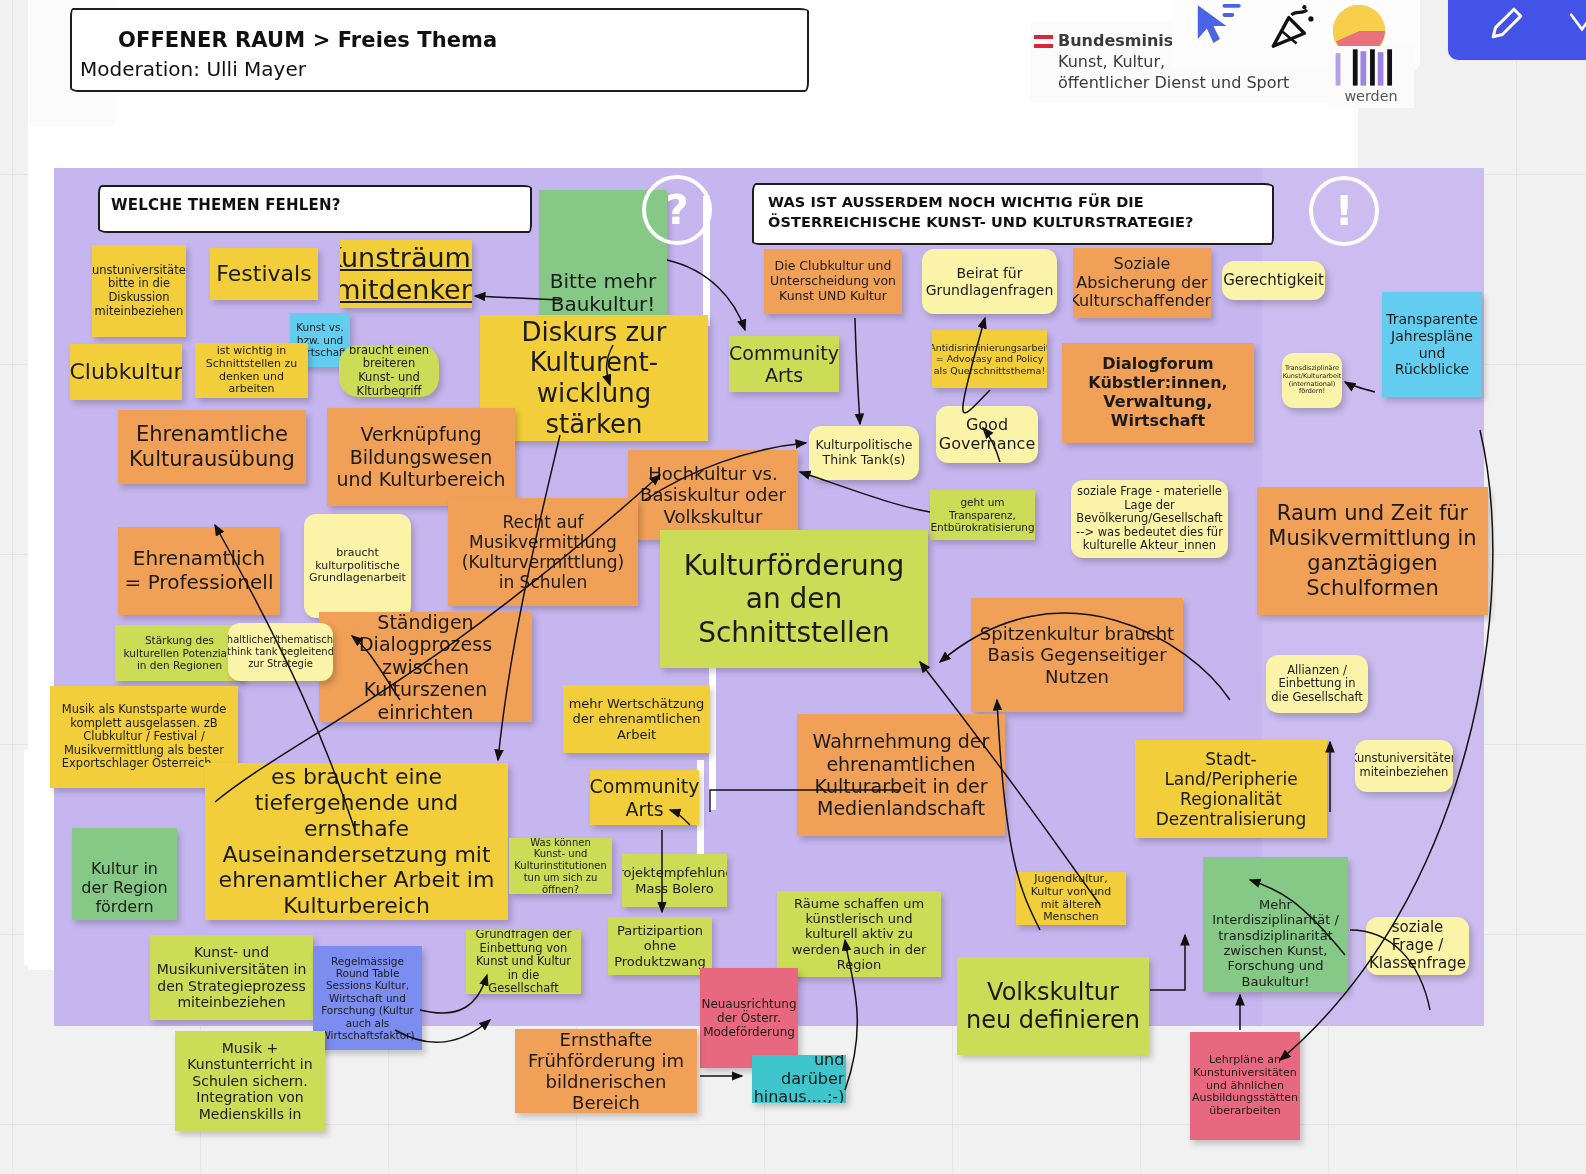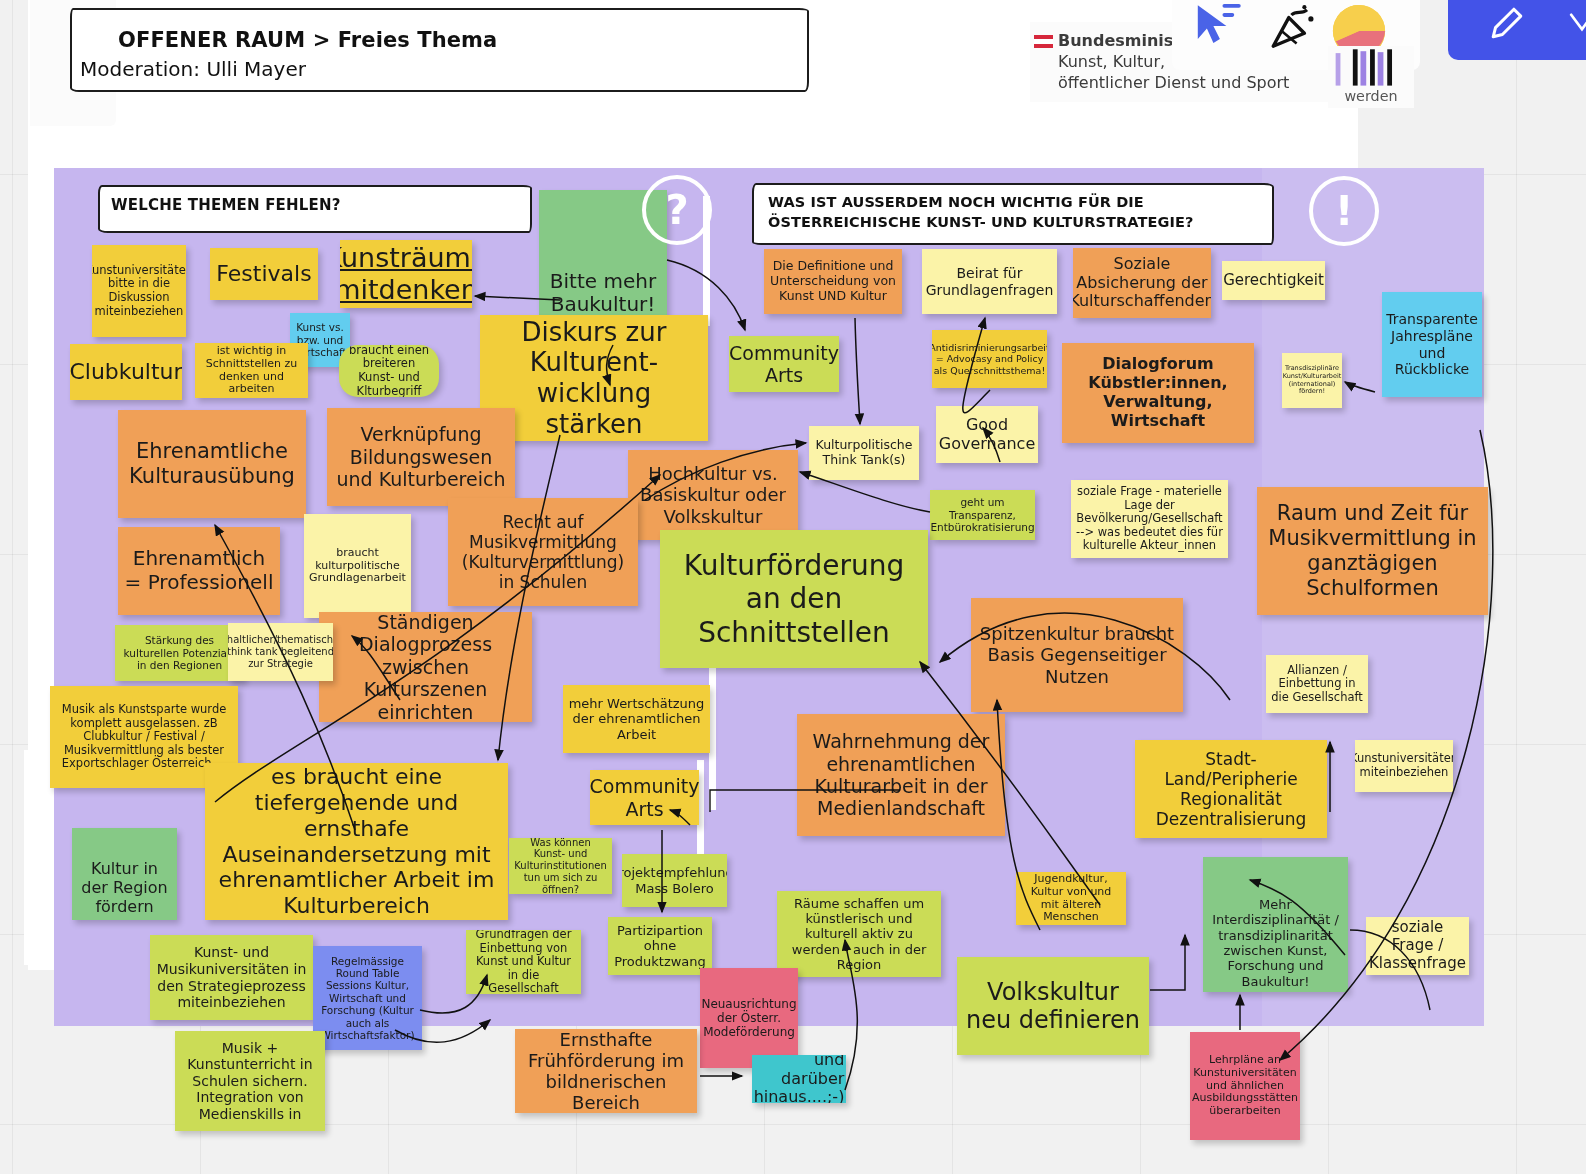--- a/index.html
+++ b/index.html
@@ -60,21 +60,21 @@
   #qmark{left:642px;top:175px;width:62px;height:62px;}
   #exmark{left:1309px;top:176px;width:62px;height:62px;}
 
   
   .note{position:absolute;box-sizing:border-box;
     display:flex;align-items:center;justify-content:center;text-align:center;
     color:#1b1b1b;line-height:1.18;padding:3px 5px;
     box-shadow:3px 4px 6px rgba(0,0,0,.20);
     word-wrap:break-word;overflow:hidden;}
   .y  {background:#f2ce3a;}
-  .lemon{background:#fbf3a8;} 
+  .lemon{background:#fbf3a8;border-radius:12px;} 
   .lime{background:#cbdc56;}  
   .grn {background:#86c986;align-items:flex-end;}  
   .or  {background:#f0a057;}  
   .cy  {background:#62cdef;}  
   .bl  {background:#7c8df0;}  
   .rd  {background:#e8697f;}  
   .teal{background:#3fc6cd;text-align:right;}
 
   
   #links{position:absolute;left:0;top:0;width:1586px;height:1174px;pointer-events:none;}
@@ -115,28 +115,28 @@
       </div>
       <div class="note y" style="left: 195px; top: 343px; width: 113px; height: 55px; font-size: 11px;">
         <span>ist wichtig in Schnittstellen zu denken und arbeiten</span>
       </div>
       <div class="note lime" style="left: 339px; top: 345px; width: 100px; height: 52px; font-size: 11.5px; border-radius: 19px;">
         <span>braucht einen breiteren Kunst- und Klturbegriff</span>
       </div>
       <div class="note y" style="left: 480px; top: 315px; width: 228px; height: 126px; font-size: 26px;">
         <span>Diskurs zur Kulturent-wicklung stärken</span>
       </div>
-      <div class="note or" style="left: 118px; top: 410px; width: 188px; height: 108px; font-size: 21px;">
+      <div class="note or" style="left: 118px; top: 410px; width: 188px; height: 74px; font-size: 21px;">
         <span>Ehrenamtliche Kulturausübung</span>
       </div>
       <div class="note or" style="left: 327px; top: 408px; width: 188px; height: 98px; font-size: 19px;">
         <span>Verknüpfung Bildungswesen und Kulturbereich</span>
       </div>
       <div class="note or" style="left: 764px; top: 249px; width: 138px; height: 65px; font-size: 12.5px;">
-        <span>Die Definitione und Unterscheidung von Kunst UND Kultur</span>
+        <span>Die Clubkultur und Unterscheidung von Kunst UND Kultur</span>
       </div>
       <div class="note lemon" style="left: 922px; top: 249px; width: 135px; height: 65px; font-size: 14px;">
         <span>Beirat für Grundlagenfragen</span>
       </div>
       <div class="note or" style="left: 1073px; top: 248px; width: 138px; height: 70px; font-size: 16px;">
         <span>Soziale Absicherung der Kulturschaffenden</span>
       </div>
       <div class="note lemon" style="left: 1222px; top: 261px; width: 103px; height: 39px; font-size: 15px;">
         <span>Gerechtigkeit</span>
       </div>

